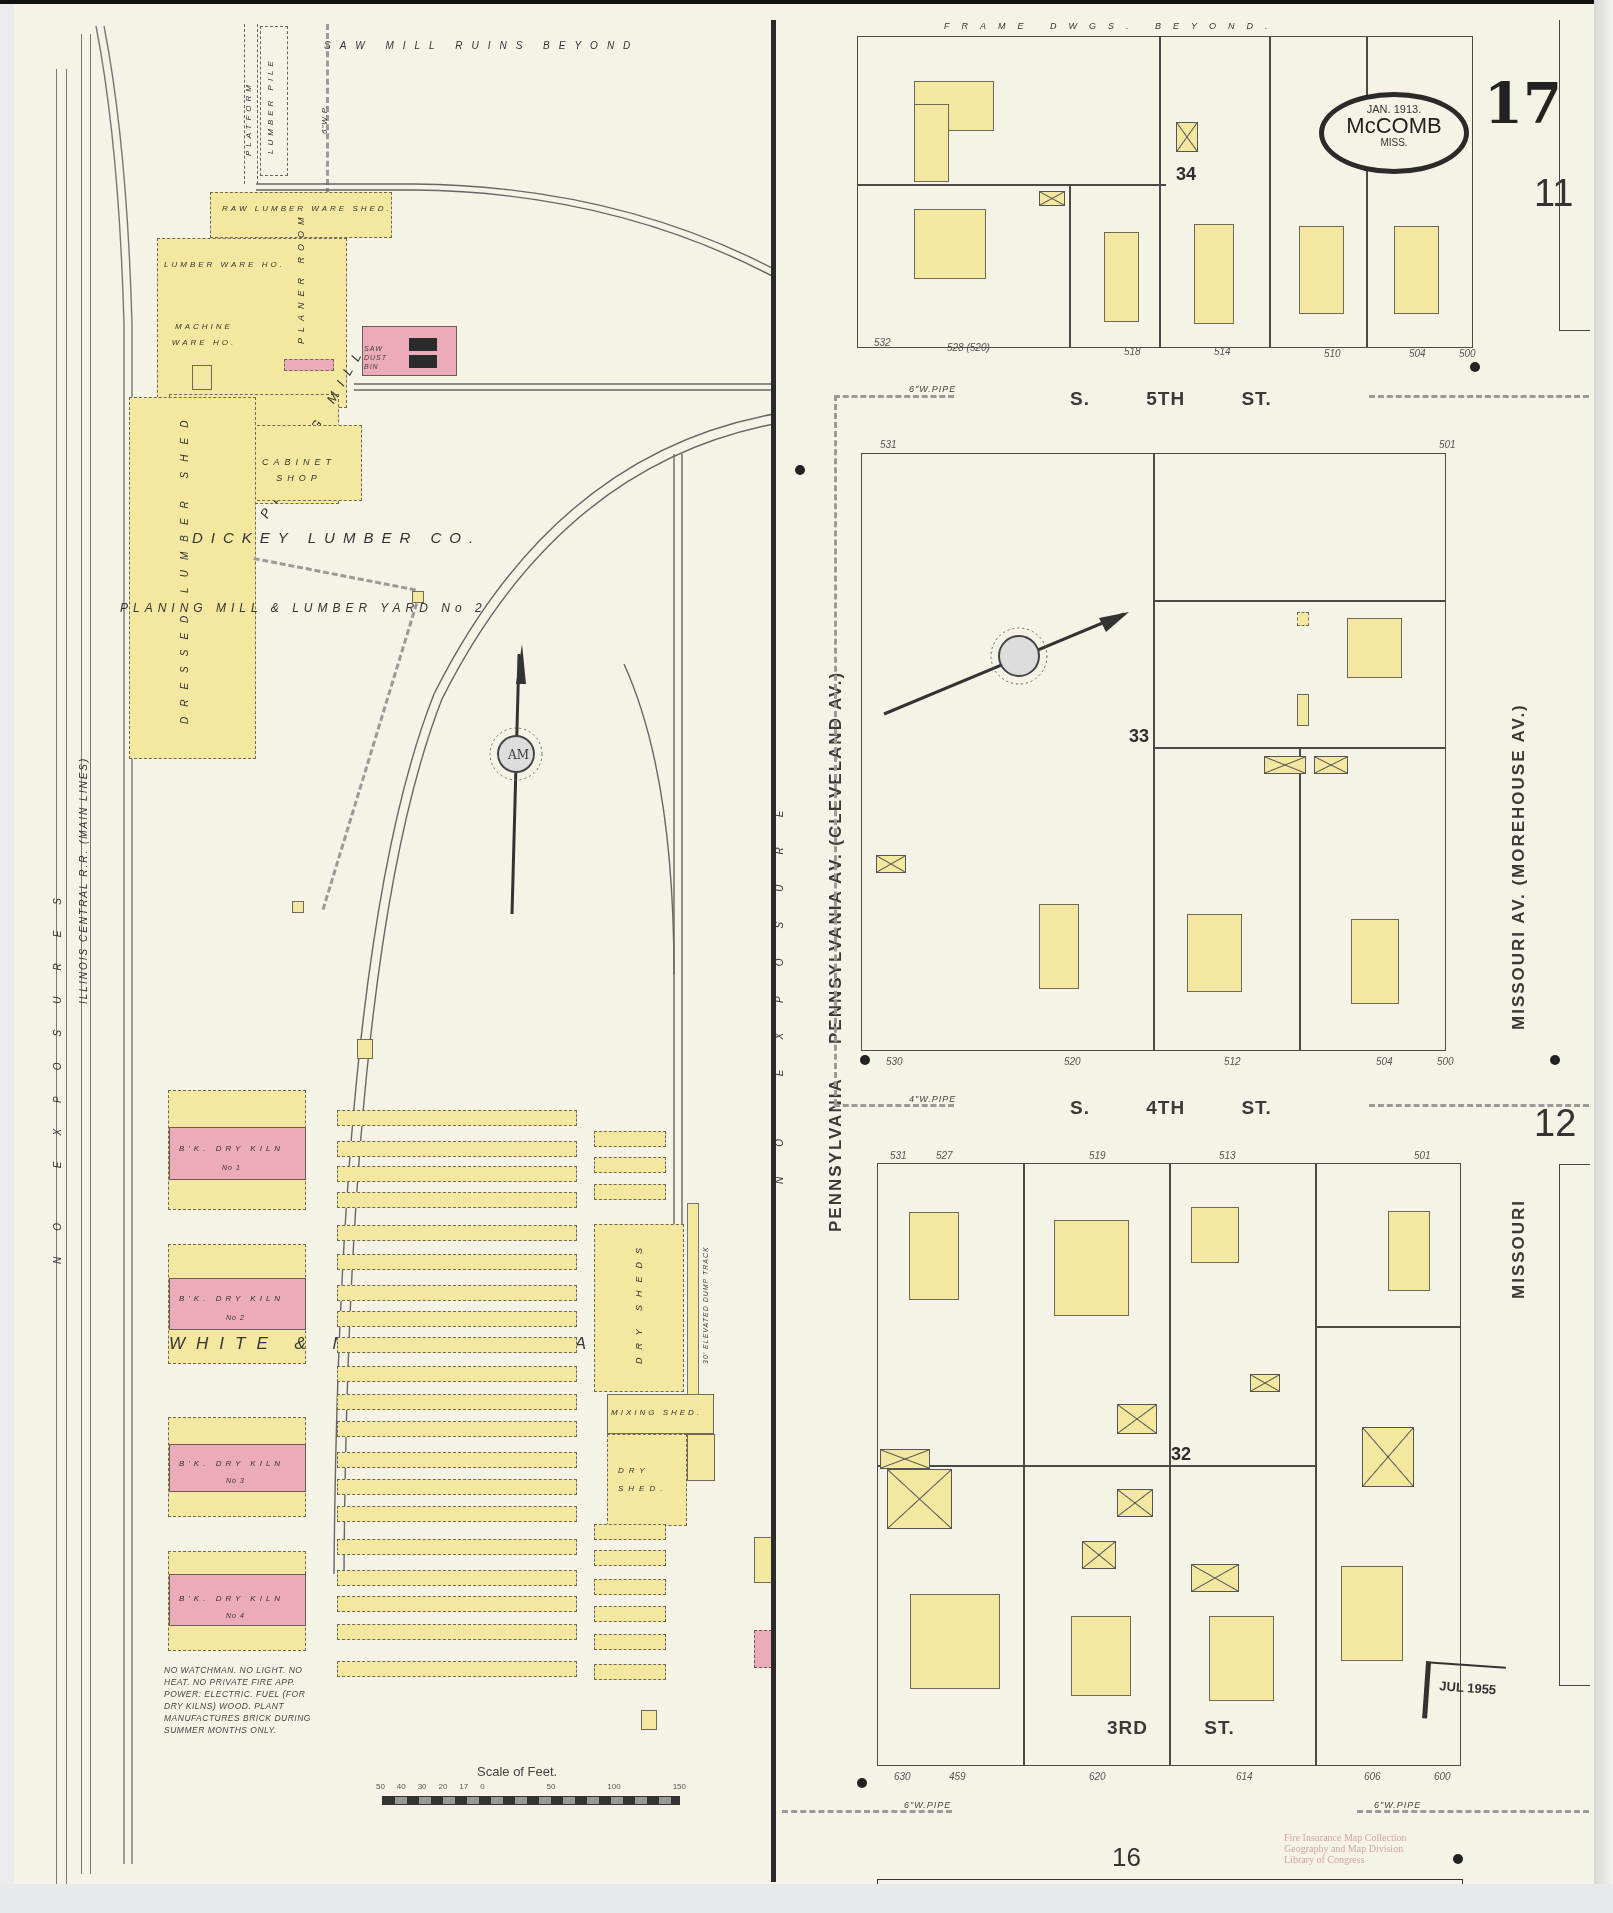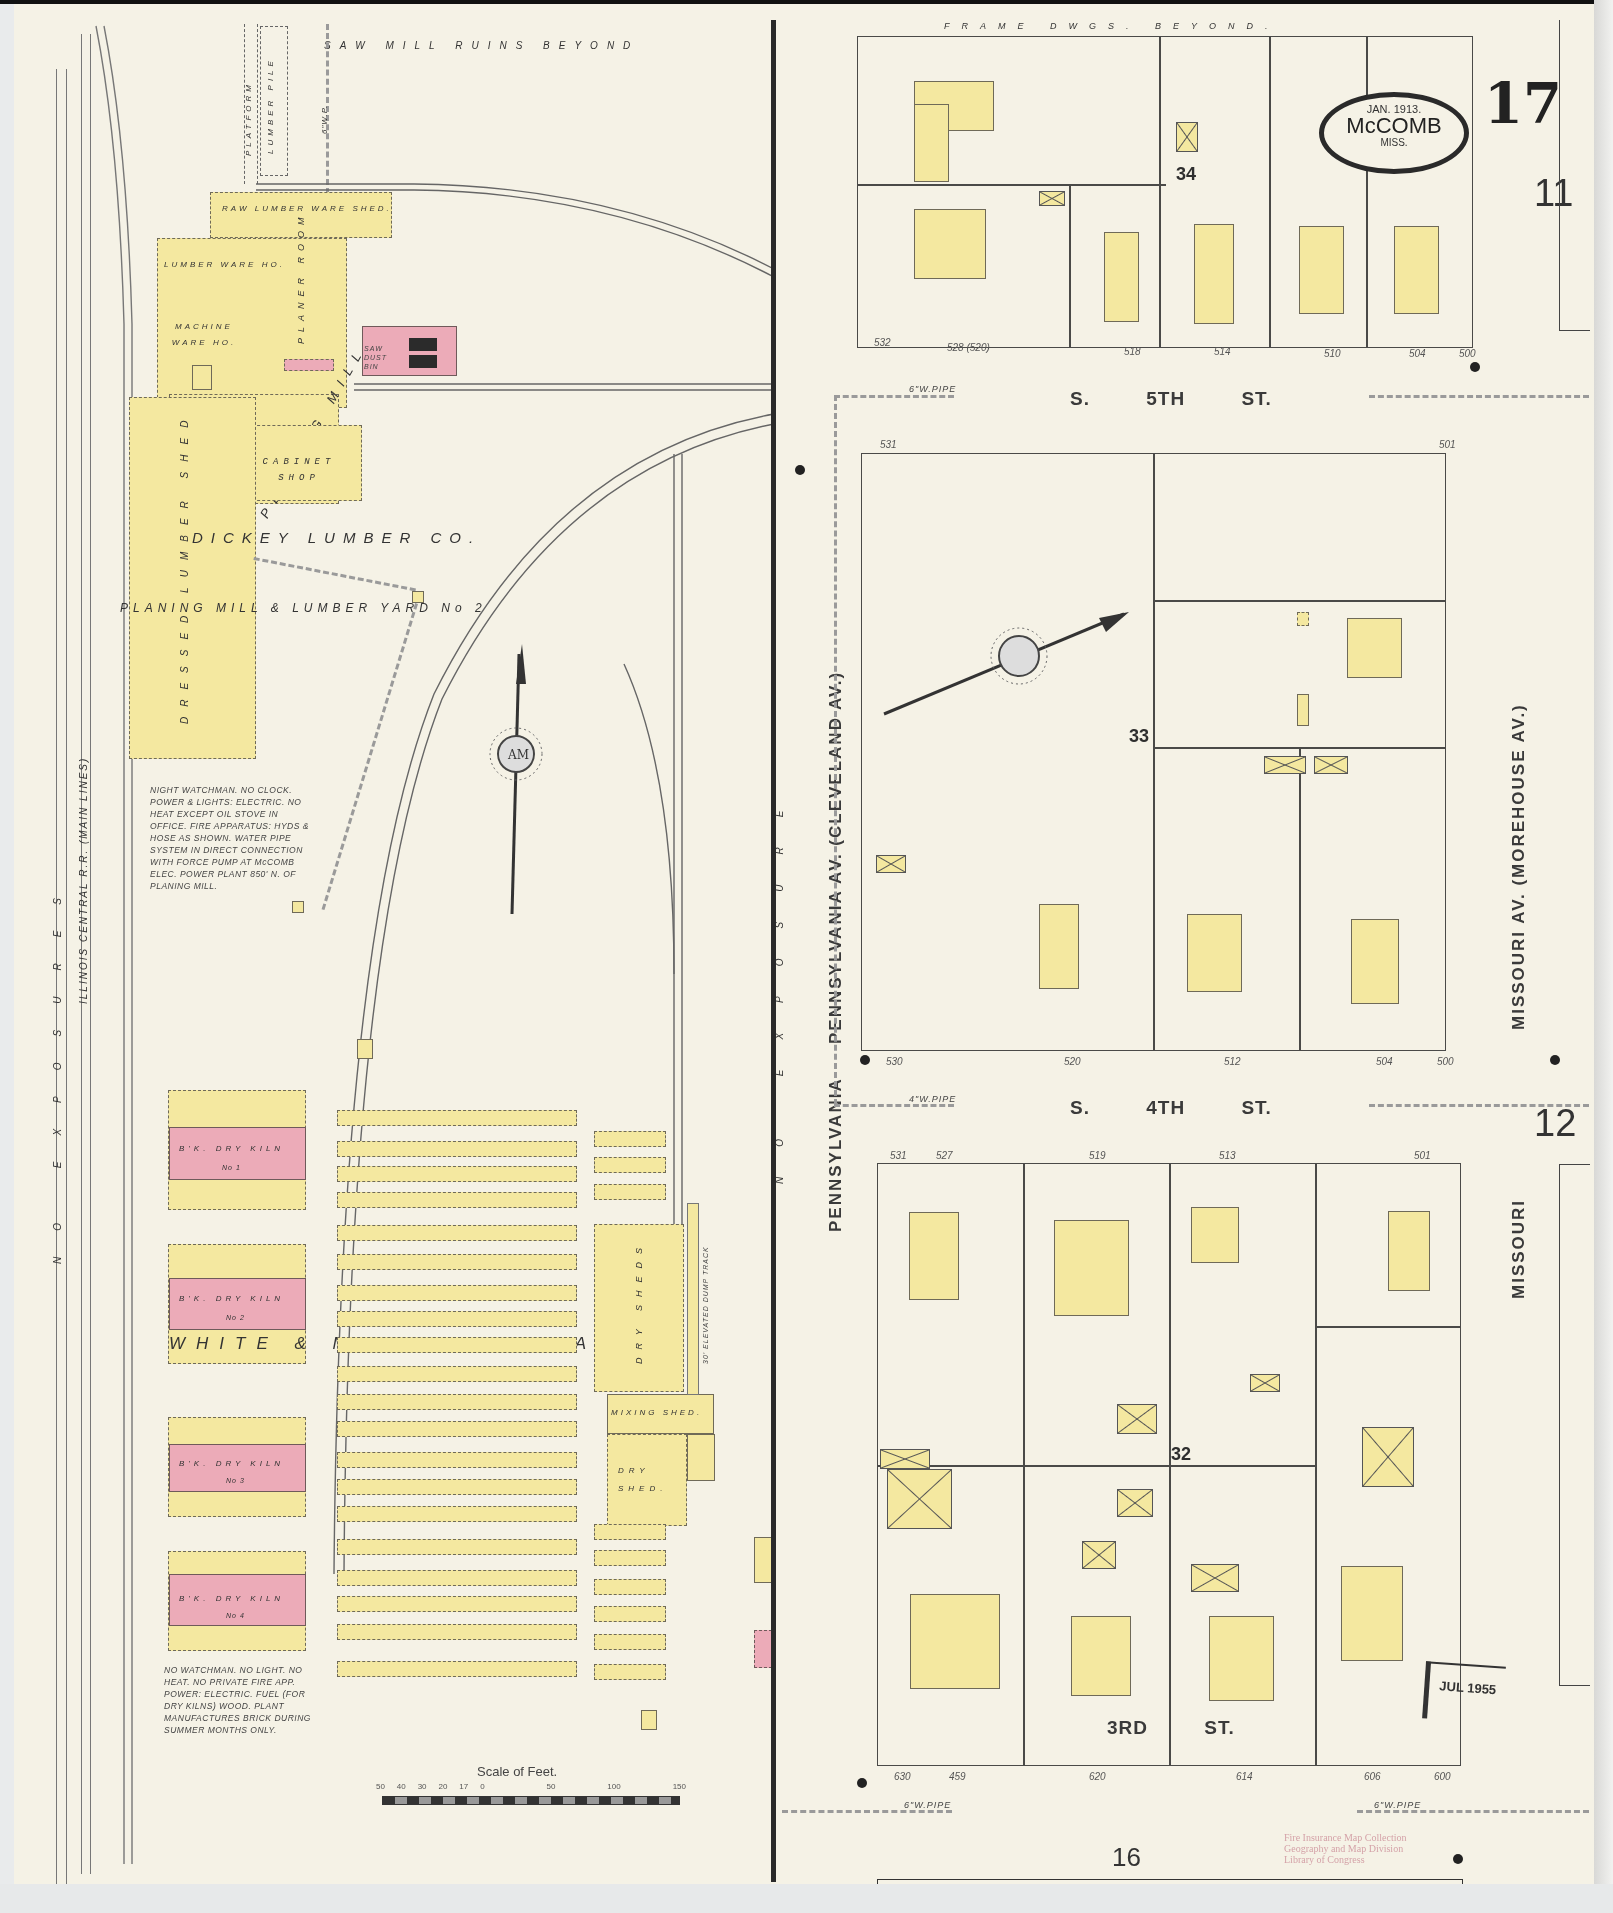--- a/index.html
+++ b/index.html
@@ -66,38 +66,37 @@
 
   <div class="bldg" style="left:196px;top:188px;width:182px;height:46px;"></div>
   <div class="lbl" style="left:208px;top:200px;font-size:8px;letter-spacing:3px;">RAW LUMBER WARE SHED.</div>
   <div class="bldg" style="left:143px;top:234px;width:190px;height:170px;"></div>
   <div class="lbl" style="left:150px;top:256px;font-size:8px;letter-spacing:3px;">LUMBER WARE HO.</div>
   <div class="lbl" style="left:155px;top:315px;font-size:8px;letter-spacing:3px;width:70px;white-space:normal;text-align:center;line-height:16px;">MACHINE WARE HO.</div>
   <div class="lbl vtext" style="left:282px;top:340px;font-size:9px;letter-spacing:6px;">PLANER ROOM</div>
   <div class="bldg" style="left:155px;top:390px;width:170px;height:110px;"></div>
   <div class="lbl" style="left:200px;top:420px;font-size:13px;letter-spacing:9px;transform:rotate(-60deg);">PLANING MILL</div>
   <div class="bldg" style="left:238px;top:421px;width:110px;height:76px;"></div>
-  <div class="lbl" style="left:245px;top:450px;font-size:9px;letter-spacing:5px;width:80px;white-space:normal;text-align:center;line-height:16px;font-family:Liberation Mono, monospace;">CABINET SHOP</div>
+  <div class="lbl" style="left:245px;top:450px;font-size:9px;letter-spacing:5px;width:80px;white-space:normal;text-align:center;line-height:16px;">CABINET SHOP</div>
   <div class="bldg" style="left:270px;top:355px;width:50px;height:12px;background:#ecabb8;"></div>
   <div class="brick" style="left:348px;top:322px;width:95px;height:50px;"></div>
   <div class="lblsm" style="left:350px;top:340px;font-size:7px;width:28px;white-space:normal;line-height:9px;">SAW DUST BIN</div>
   <div class="abs" style="left:395px;top:334px;width:28px;height:13px;background:#2b2b2b;"></div>
   <div class="abs" style="left:395px;top:351px;width:28px;height:13px;background:#2b2b2b;"></div>
   <div class="bldg" style="left:115px;top:393px;width:127px;height:362px;"></div>
   <div class="lbl vtext" style="left:165px;top:720px;font-size:10px;letter-spacing:10px;">DRESSED LUMBER SHED</div>
   <div class="bldg solid" style="left:178px;top:361px;width:20px;height:25px;"></div>
 
   <div class="lbl" style="left:178px;top:525px;font-size:15px;letter-spacing:8px;">DICKEY LUMBER CO.</div>
   <div class="lbl" style="left:106px;top:597px;font-size:12px;letter-spacing:5px;">PLANING MILL &amp; LUMBER YARD No 2</div>
   <div class="pipe" style="left:240px;top:553px;width:165px;transform:rotate(11deg);transform-origin:left top;"></div>
   <div class="bldg solid" style="left:398px;top:587px;width:12px;height:12px;"></div>
   <div class="pipe" style="left:404px;top:600px;width:320px;transform:rotate(107deg);transform-origin:left top;"></div>
   <div class="bldg solid" style="left:278px;top:897px;width:12px;height:12px;"></div>
 
-  <div class="note" style="left:136px;top:780px;width:165px;">NIGHT WATCHMAN. NO CLOCK. POWER &amp; LIGHTS: ELECTRIC. NO HEAT EXCEPT OIL STOVE IN OFFICE. FIRE APPARATUS: HYDS &amp; HOSE AS SHOWN. WATER PIPE SYSTEM IN DIRECT CONNECTION WITH FORCE PUMP AT McCOMB ELEC. POWER PLANT 850' N. OF PLANING MILL.</div>
 
   <svg class="abs" style="left:470px;top:640px" width="80" height="280">
     <line x1="35" y1="10" x2="28" y2="270" stroke="#333" stroke-width="3"></line>
     <polygon points="38,0 32,40 42,40" fill="#333"></polygon>
     <circle cx="32" cy="110" r="18" fill="#ddd" stroke="#444" stroke-width="2"></circle>
     <circle cx="32" cy="110" r="26" fill="none" stroke="#666" stroke-width="1" stroke-dasharray="2 3"></circle>
     <text x="24" y="115" font-size="12" fill="#333" font-family="DejaVu Serif, serif">AM</text>
   </svg>
 
   <div class="bldg" style="left:154px;top:1086px;width:138px;height:120px;"></div>

